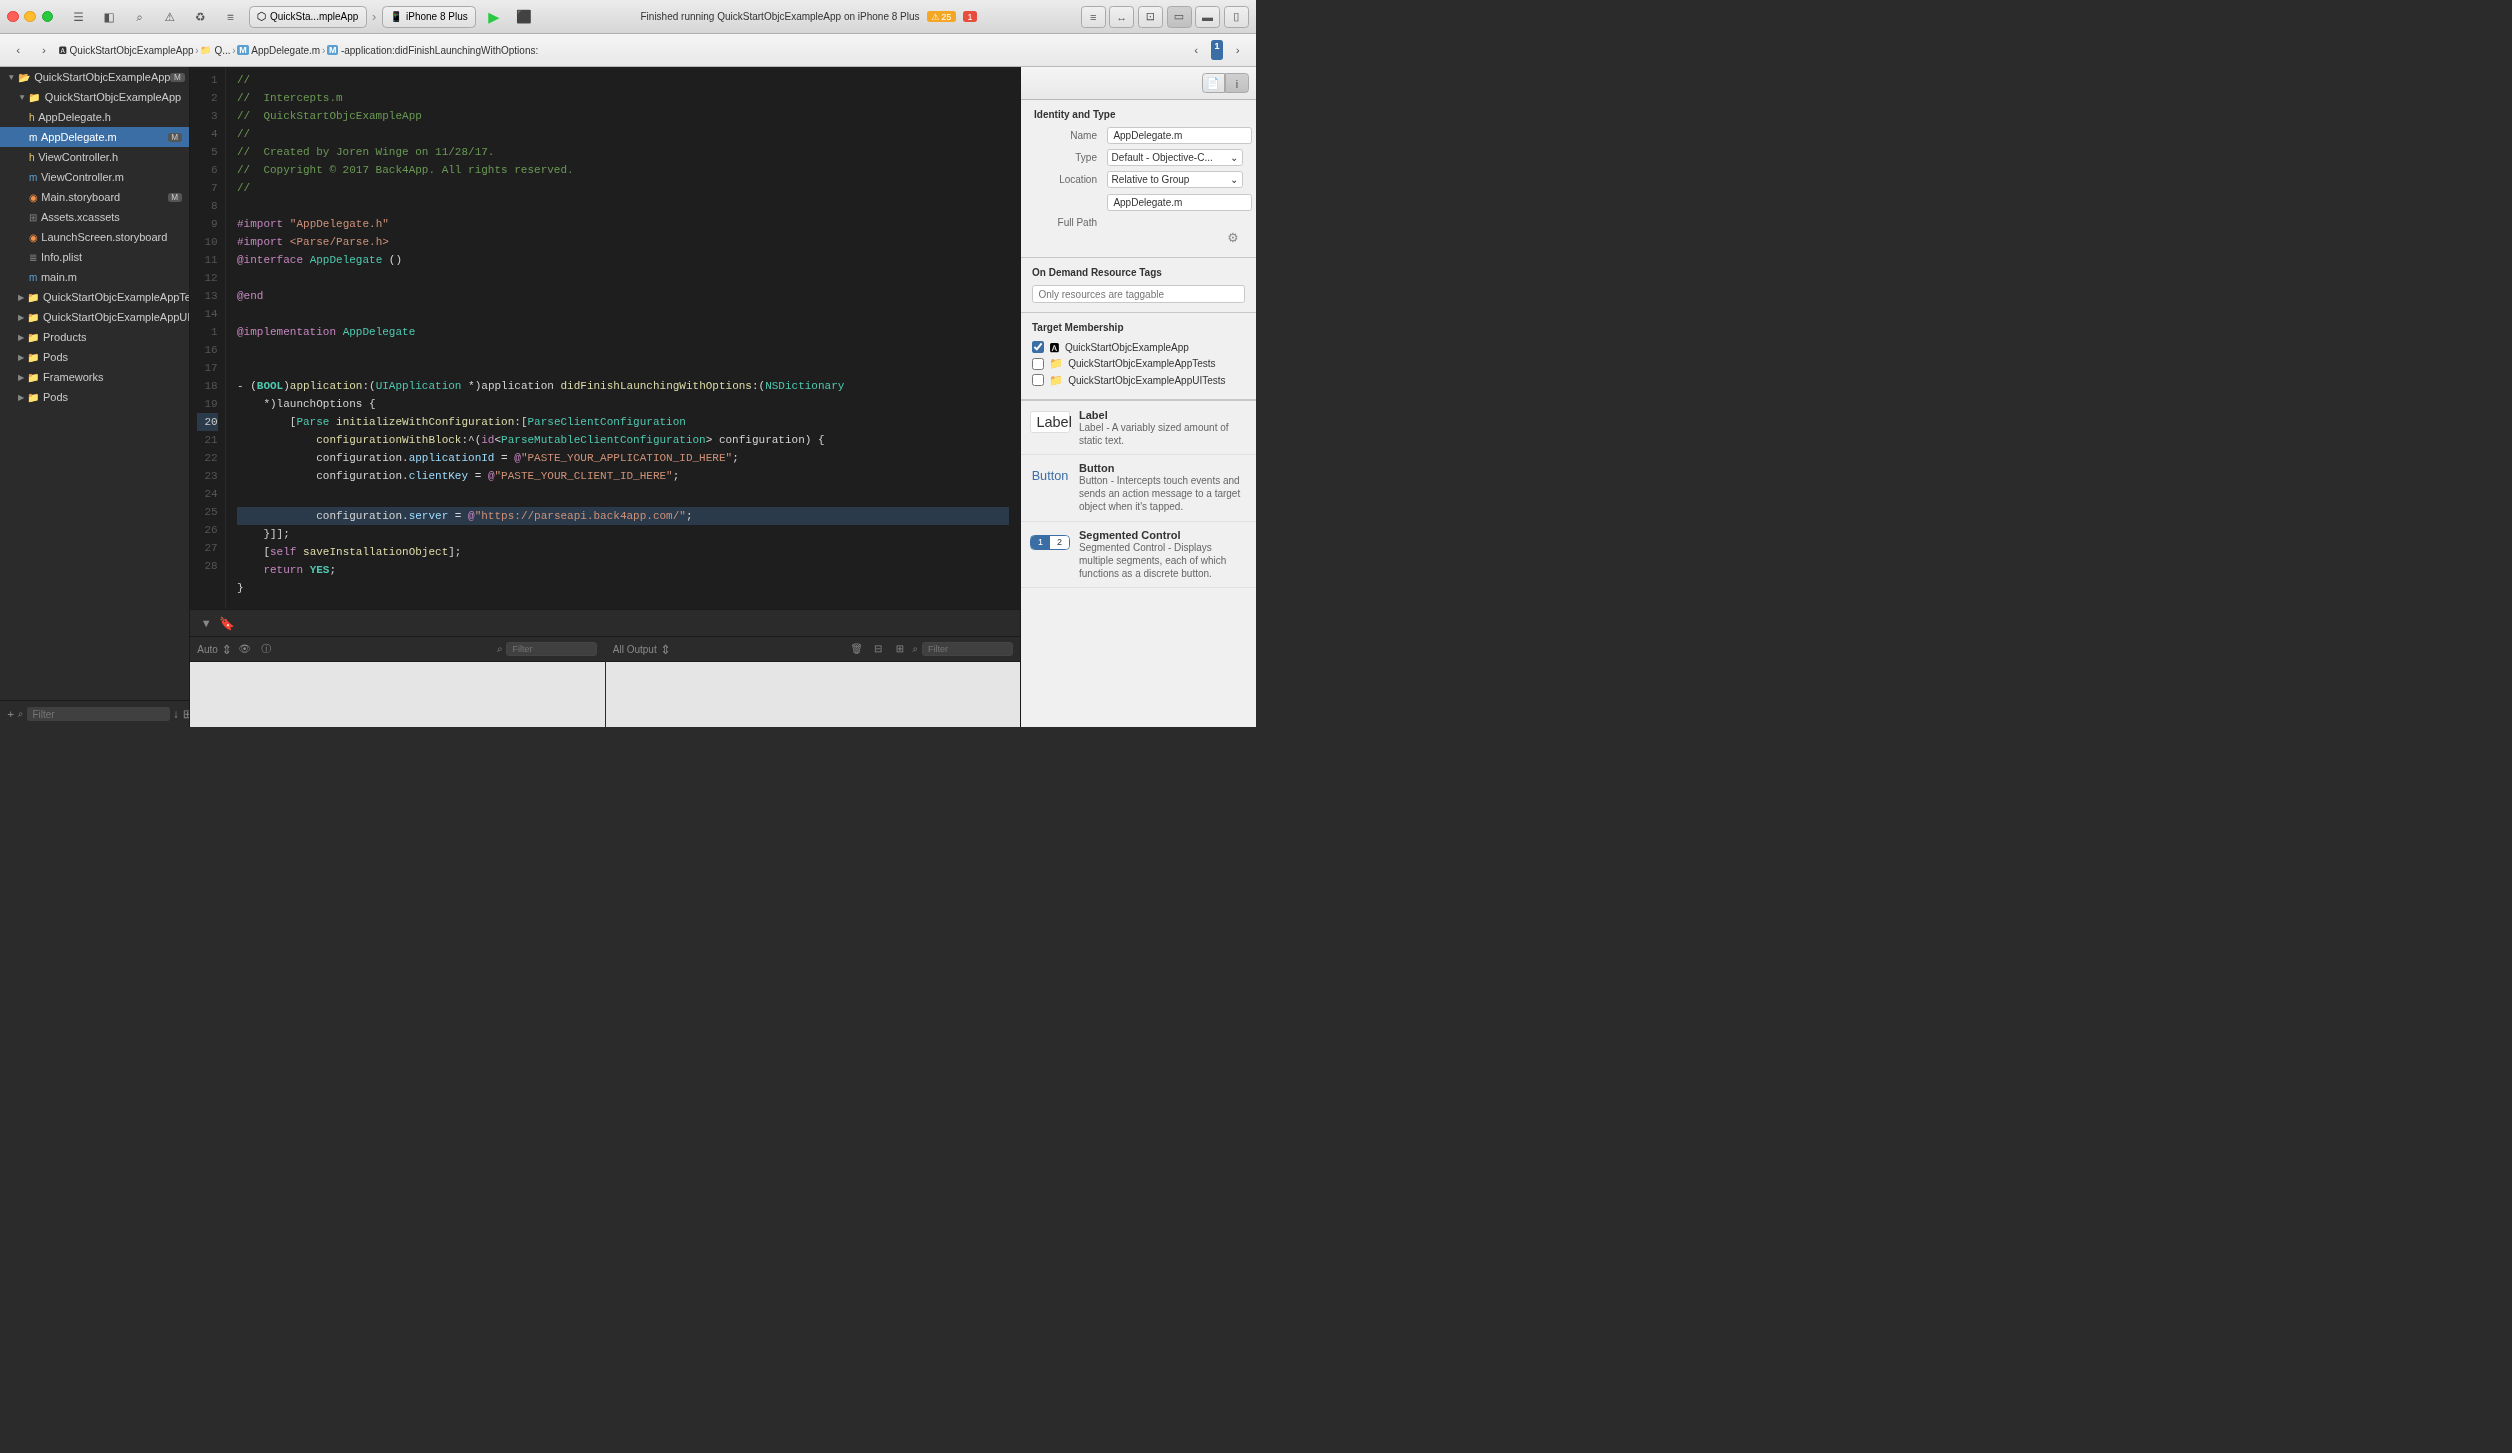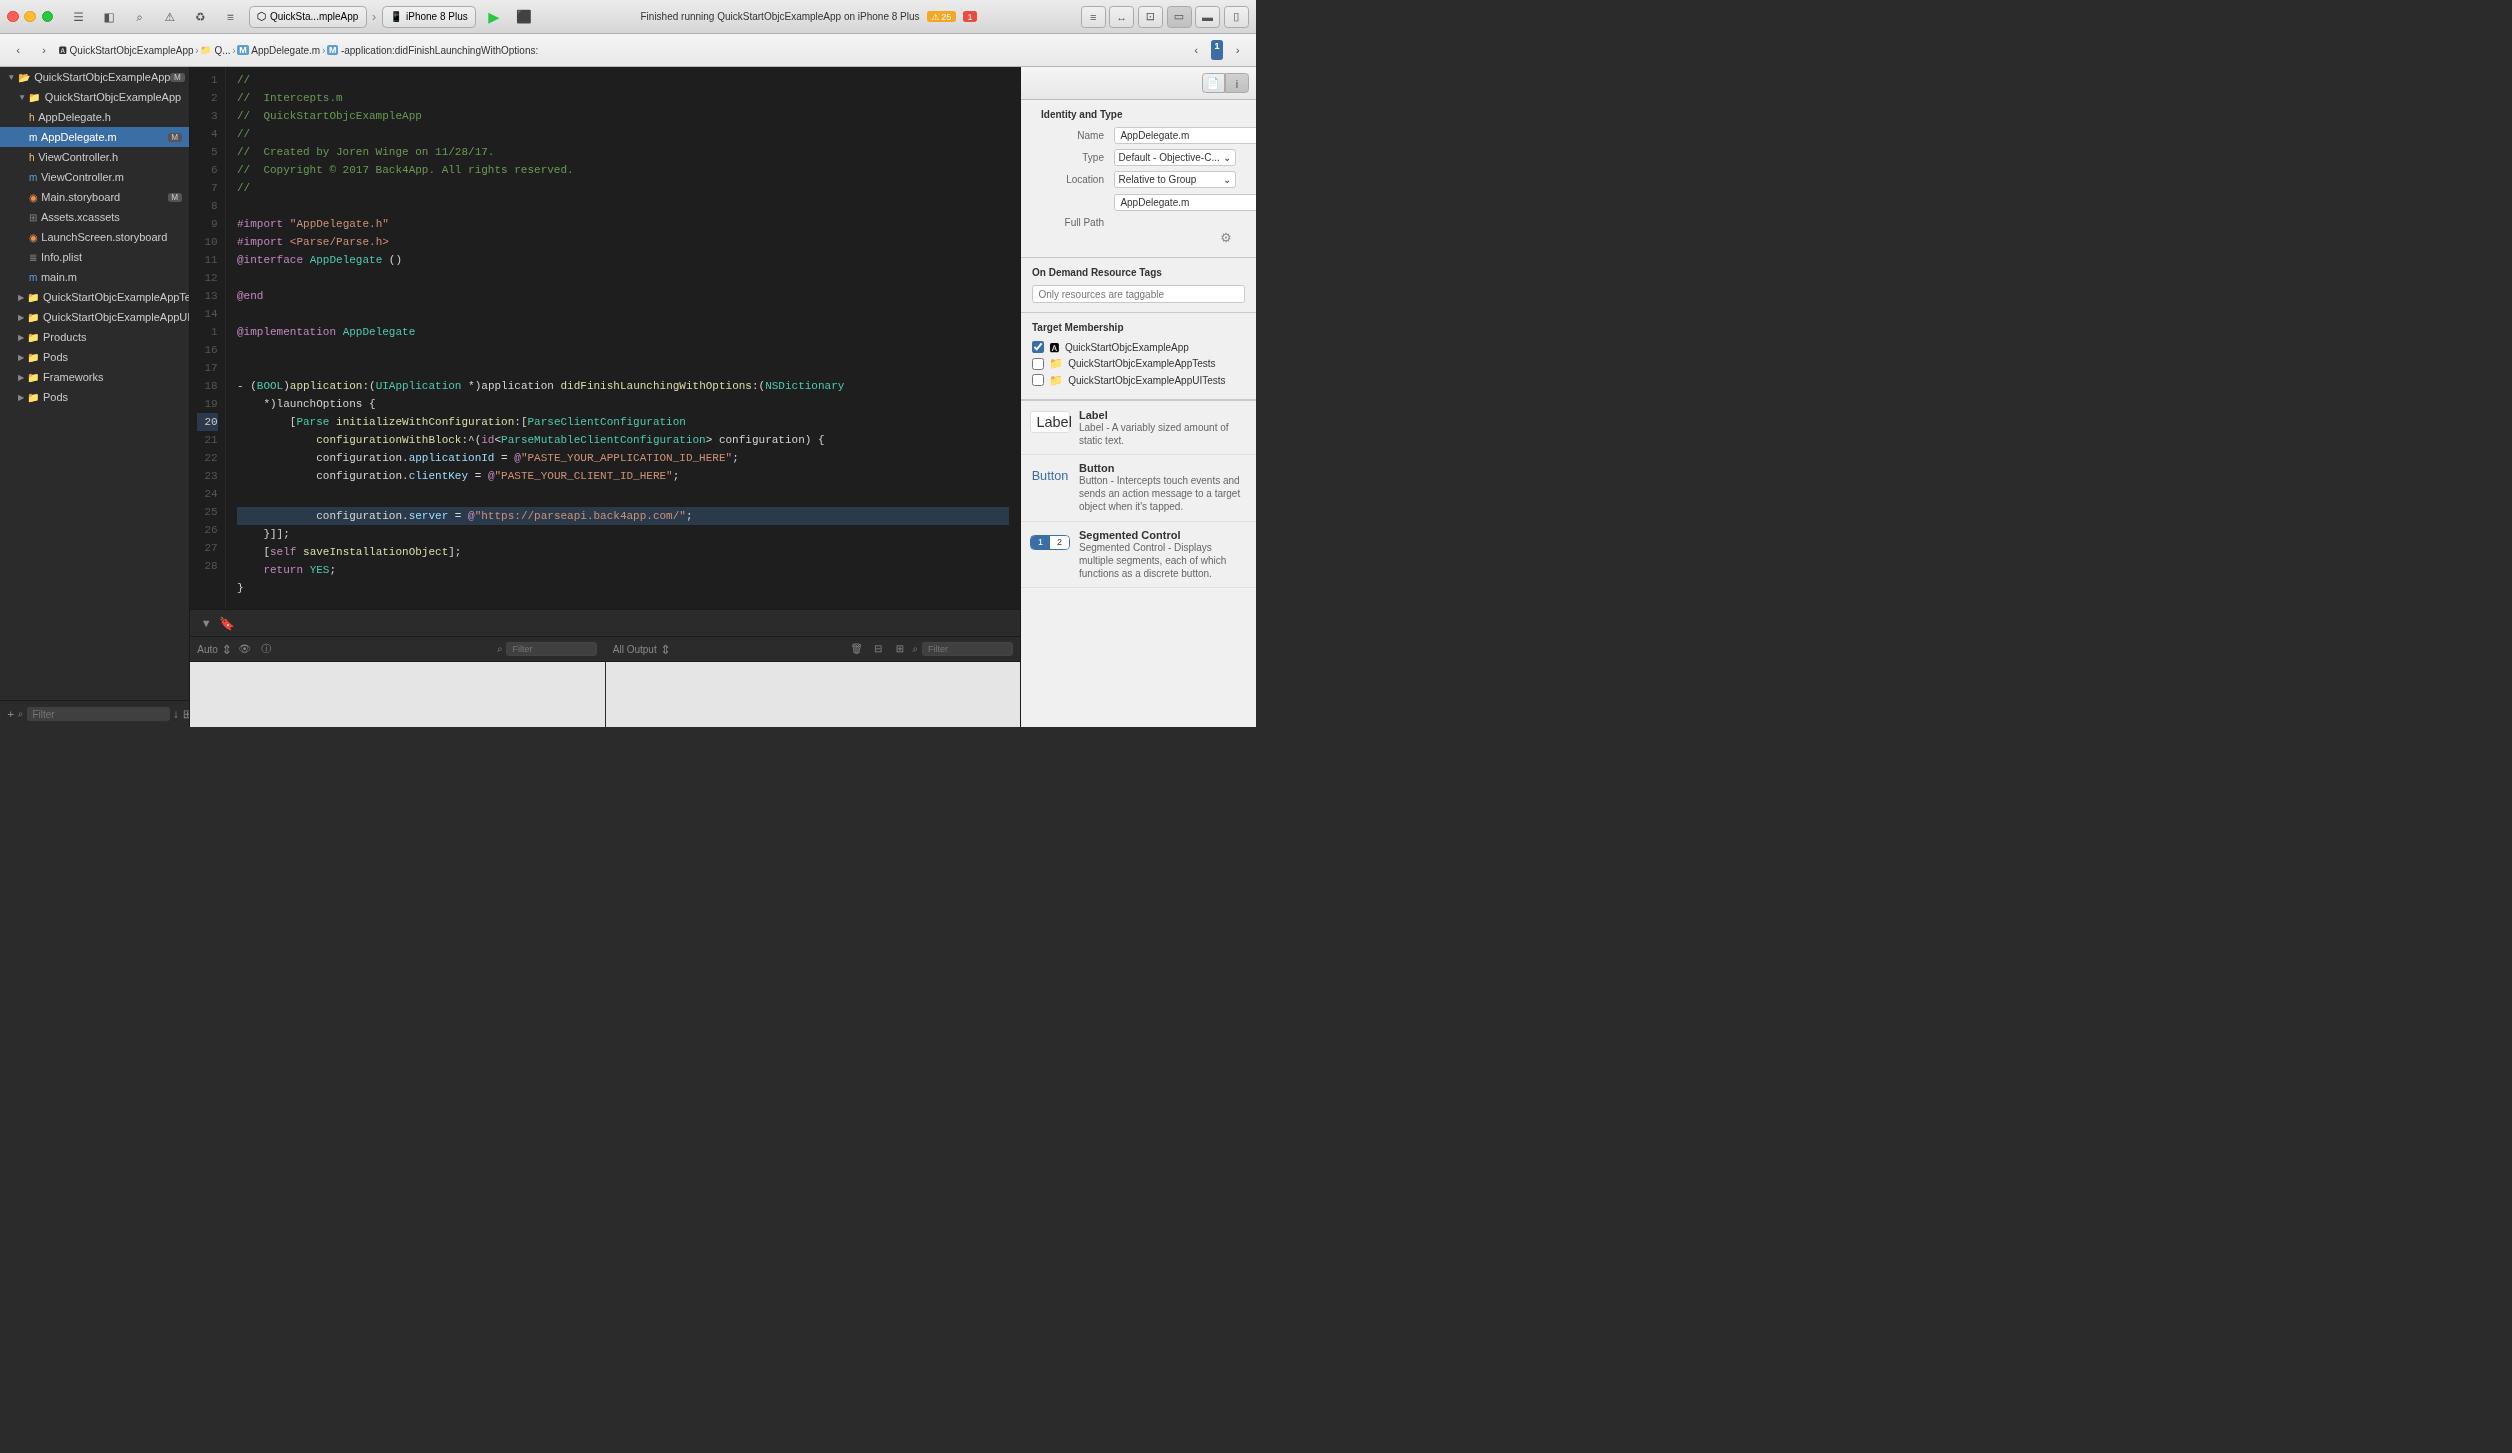--- a/index.html
+++ b/index.html
@@ -187,21 +187,21 @@
       flex: 1; padding: 3.6px 11px; overflow-x: auto;
     }
     .code-line {
       height: 18px; white-space: pre; display: block;
     }
     .code-line.highlighted { background: #2a3a4a; margin-top: 22px; }
 
     
     .c-comment { color: #6a9955; }
     .c-keyword { color: #c586c0; }
-    .c-type { color: #4ec9b0; }
+    .c-type { color: #4ec9b0; font-weight: bold; }
     .c-string { color: #ce9178; }
     .c-method { color: #dcdcaa; }
     .c-class { color: #4ec9b0; }
     .c-macro { color: #9cdcfe; }
     .c-normal { color: #d4d4d4; }
     .c-import-kw { color: #c586c0; }
     .c-at { color: #c586c0; }
 
     
     .editor-bottom {
@@ -269,21 +269,21 @@
     .inspector-tab-btn:last-child { border-radius: 0 3.6px 3.6px 0; }
 
     .inspector-content {
       flex: 1; background: #f0f0f0; padding: 0;
       overflow-y: auto;
     }
 
     .inspector-section {
       background: #f0f0f0;
       border-bottom: 0.9px solid #c8c8c8;
-      padding: 9px 20px;
+      padding: 9px 13px;
     }
 
     .inspector-section-title {
       font-size: 10px; font-weight: 600; color: #333; margin-bottom: 7.3px;
     }
 
     .inspector-row {
       display: flex; align-items: center; margin-bottom: 5.4px; gap: 10px;
     }
     .inspector-label {

